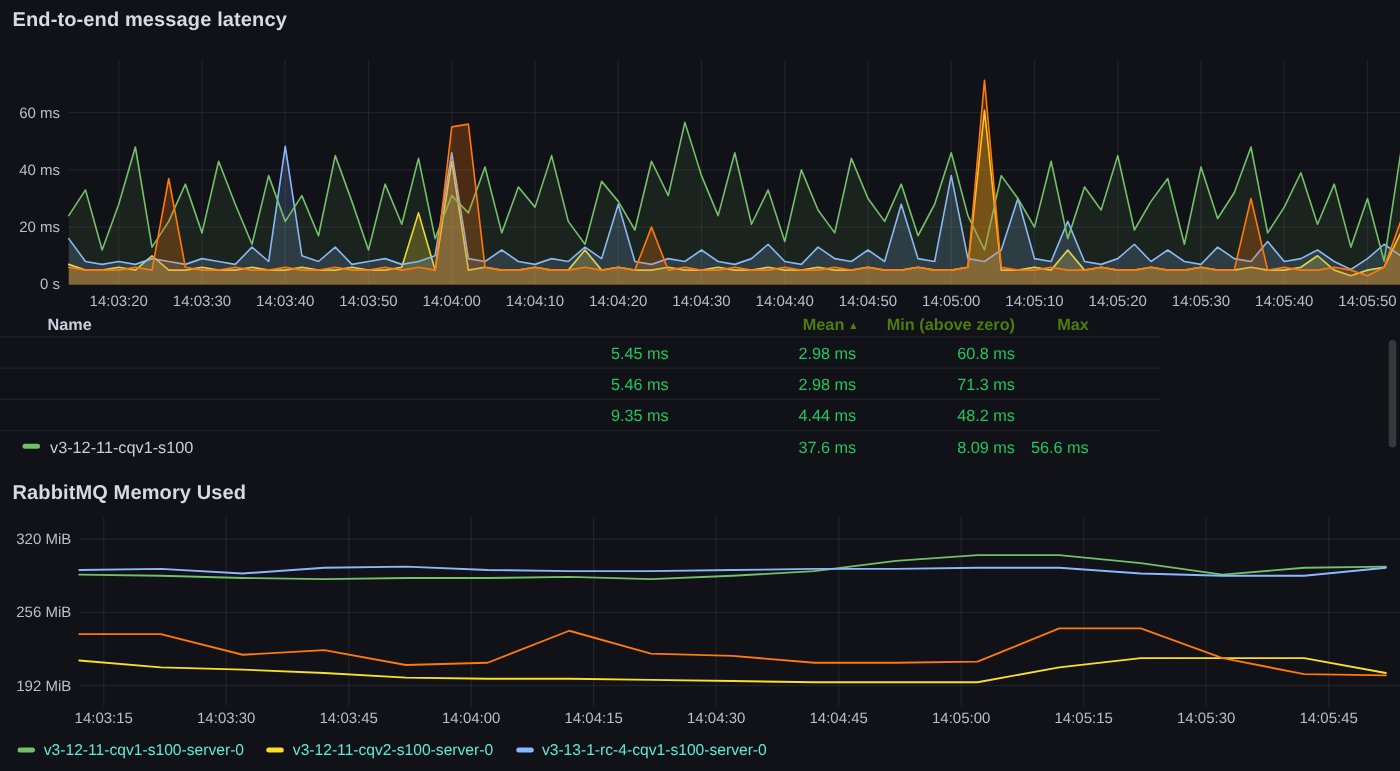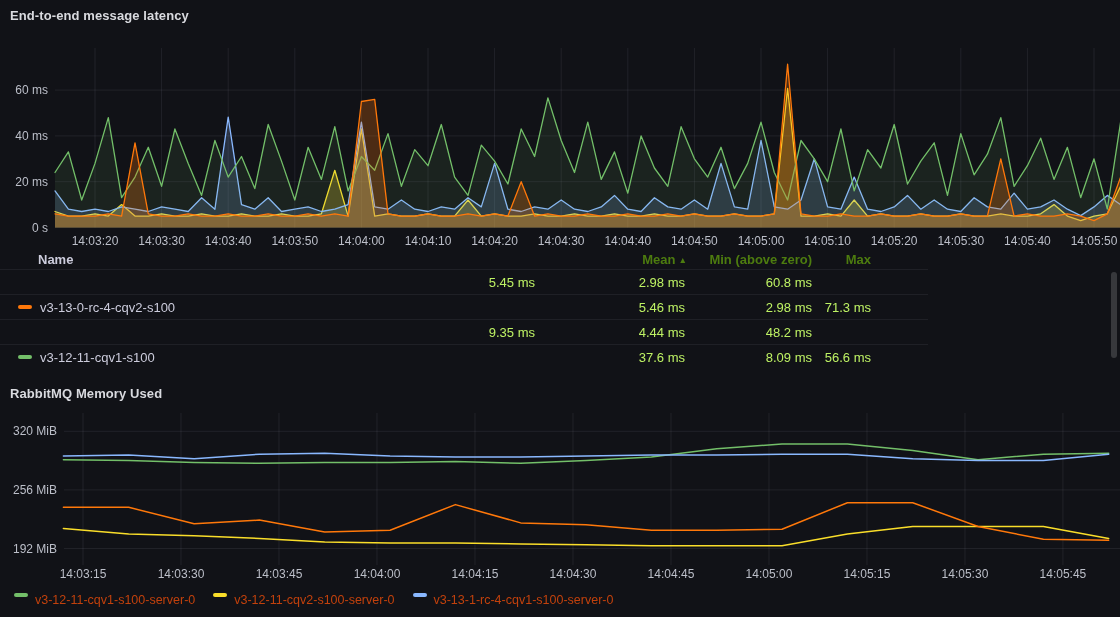--- a/index.html
+++ b/index.html
@@ -1,40 +1,40 @@
 <!DOCTYPE html>
 <html><head>
 <meta charset="utf-8">
 <style>
   html,body{margin:0;padding:0;background:#111217;width:1120px;height:617px;overflow:hidden;
     font-family:"Liberation Sans",sans-serif;color:#CCCCDC;}
   .stage{position:relative;width:1120px;height:617px;background:#111217;}
-  .panel-title{position:absolute;left:10px;font-size:13px;font-weight:bold;color:#D9DADF;
+  .panel-title{position:absolute;left:10px;font-size:16px;font-weight:bold;color:#D9DADF;
     letter-spacing:.1px;cursor:pointer;}
   #latency-title{top:8px;}
   #memory-title{top:386px;}
   svg text.tick{font-family:"Liberation Sans",sans-serif;font-size:12px;fill:#BCBFC9;}
   #latency-chart{position:absolute;left:0;top:28px;}
   #memory-chart{position:absolute;left:0;top:405px;}
   
   .ltable{position:absolute;left:0;top:250px;width:928px;font-size:13px;}
   .trow{display:grid;grid-template-columns:1fr 150px 127px 59px;padding-left:18px;padding-right:57px;
     align-items:center;height:24px;border-top:1px solid rgba(204,204,220,0.08);}
   .trow.head{height:19px;border-top:none;color:#6E9FFF;font-weight:bold;}
-  .cell-num{text-align:right;color:#bef264;}
+  .cell-num{text-align:right;color:#22c55e;}
   .trow.head .cell-num{color:#4d7c0f;cursor:pointer;}
   .cell-name{display:flex;align-items:center;gap:8px;cursor:pointer;color:#CCCCDC;}
   .head .cell-name{padding-left:20px;cursor:pointer;}
   .dash{width:14px;height:4px;border-radius:2px;flex:0 0 auto;}
   .caret{font-size:9px;margin-left:5px;position:relative;top:-1px;}
   .scroll-thumb{position:absolute;right:3px;top:272px;width:6px;height:86px;border-radius:3px;
     background:rgba(255,255,255,0.16);cursor:pointer;}
   
   .blegend{position:absolute;left:14px;top:593px;display:flex;gap:18px;align-items:center;font-size:12.5px;}
-  .blegend .item{display:flex;gap:7px;cursor:pointer;color:#c2410c;}
+  .blegend .item{display:flex;align-items:center;gap:7px;cursor:pointer;color:#5eead4;}
 </style>
 </head>
 <body>
 
 <div class="stage">
 
   <div class="panel-title" id="latency-title">End-to-end message latency</div>
 
   <svg id="latency-chart" width="1120" height="222">
       <line x1="95" y1="20" x2="95" y2="199.5" stroke="rgba(204,204,220,0.09)" stroke-width="1"></line>
@@ -98,24 +98,20 @@
       <div class="cell-num">Min (above zero)</div>
       <div class="cell-num">Max</div>
     </div>
     <div id="latency-rows">
         <div class="trow">
           <div class="cell-num">5.45 ms</div>
           <div class="cell-num">2.98 ms</div>
           <div class="cell-num">60.8 ms</div>
         </div>
         <div class="trow">
-          <div class="cell-name">
-            <span class="dash" style="background: rgb(255, 120, 10);"></span>
-            <span>v3-13-0-rc-4-cqv2-s100</span>
-          </div>
           <div class="cell-num">5.46 ms</div>
           <div class="cell-num">2.98 ms</div>
           <div class="cell-num">71.3 ms</div>
         </div>
         <div class="trow">
           <div class="cell-num">9.35 ms</div>
           <div class="cell-num">4.44 ms</div>
           <div class="cell-num">48.2 ms</div>
         </div>
         <div class="trow">

